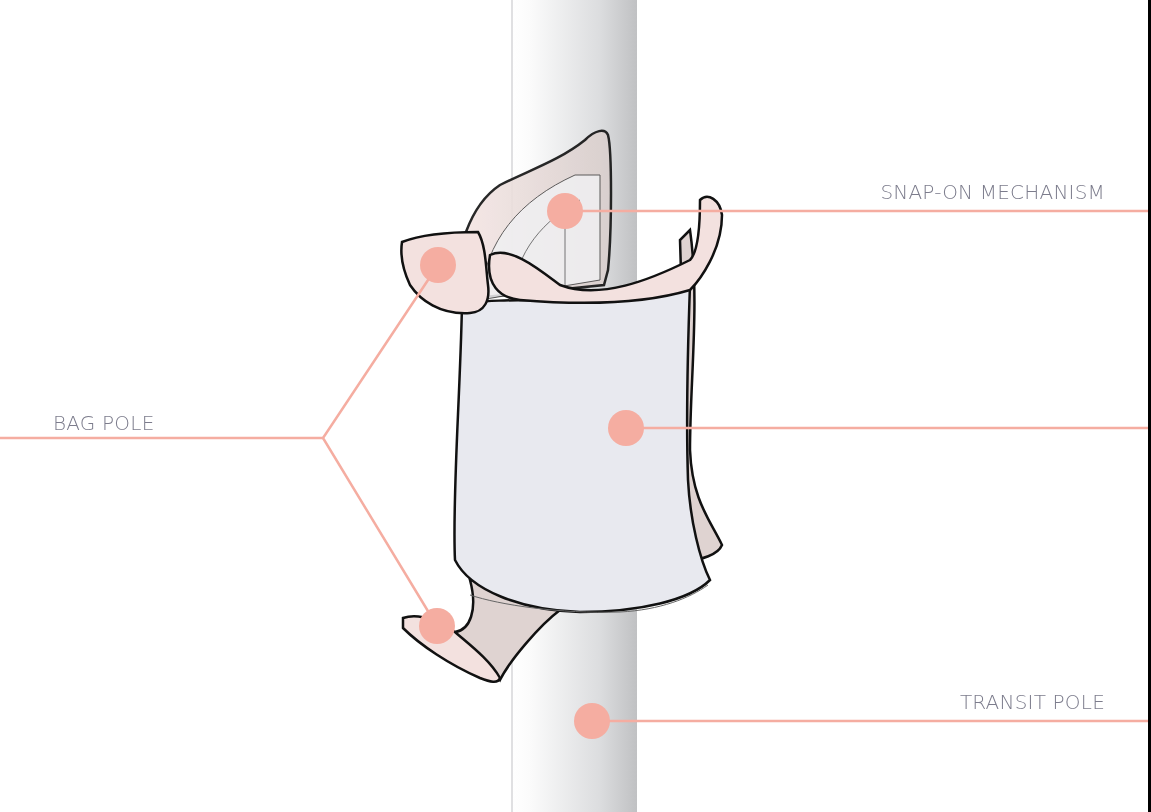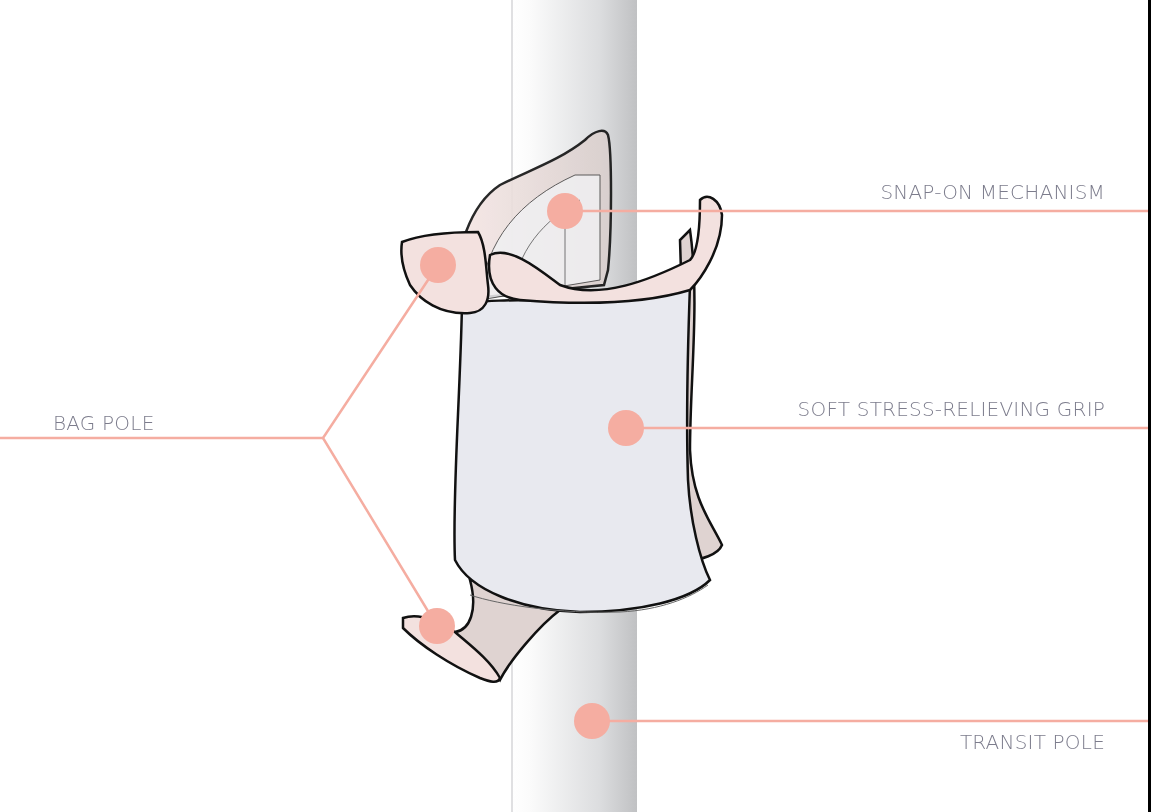--- a/index.html
+++ b/index.html
@@ -68,18 +68,17 @@
     <g fill="#f5ada1">
       <circle cx="565" cy="211" r="18"></circle>
       <circle cx="438" cy="265" r="18"></circle>
       <circle cx="626" cy="428" r="18"></circle>
       <circle cx="437" cy="626" r="18"></circle>
       <circle cx="592" cy="721" r="18"></circle>
     </g>
   </svg>
 
   <div class="label right" style="right:46px; top:182px;">SNAP-ON MECHANISM</div>
-  <div class="label right" style="right:46px; top:399px;">SOFT STRESS-RELIEVING GRIP</div>
-  <div class="label right" style="right:46px; top:732px;">TRANSIT POLE</div>
+  <div class="label right" style="right:46px; top:692px;">TRANSIT POLE</div>
   <div class="label" style="left:53px; top:413px;">BAG POLE</div>
 
   <div id="edge-strip"></div>
 </div>
 
 </body></html>

